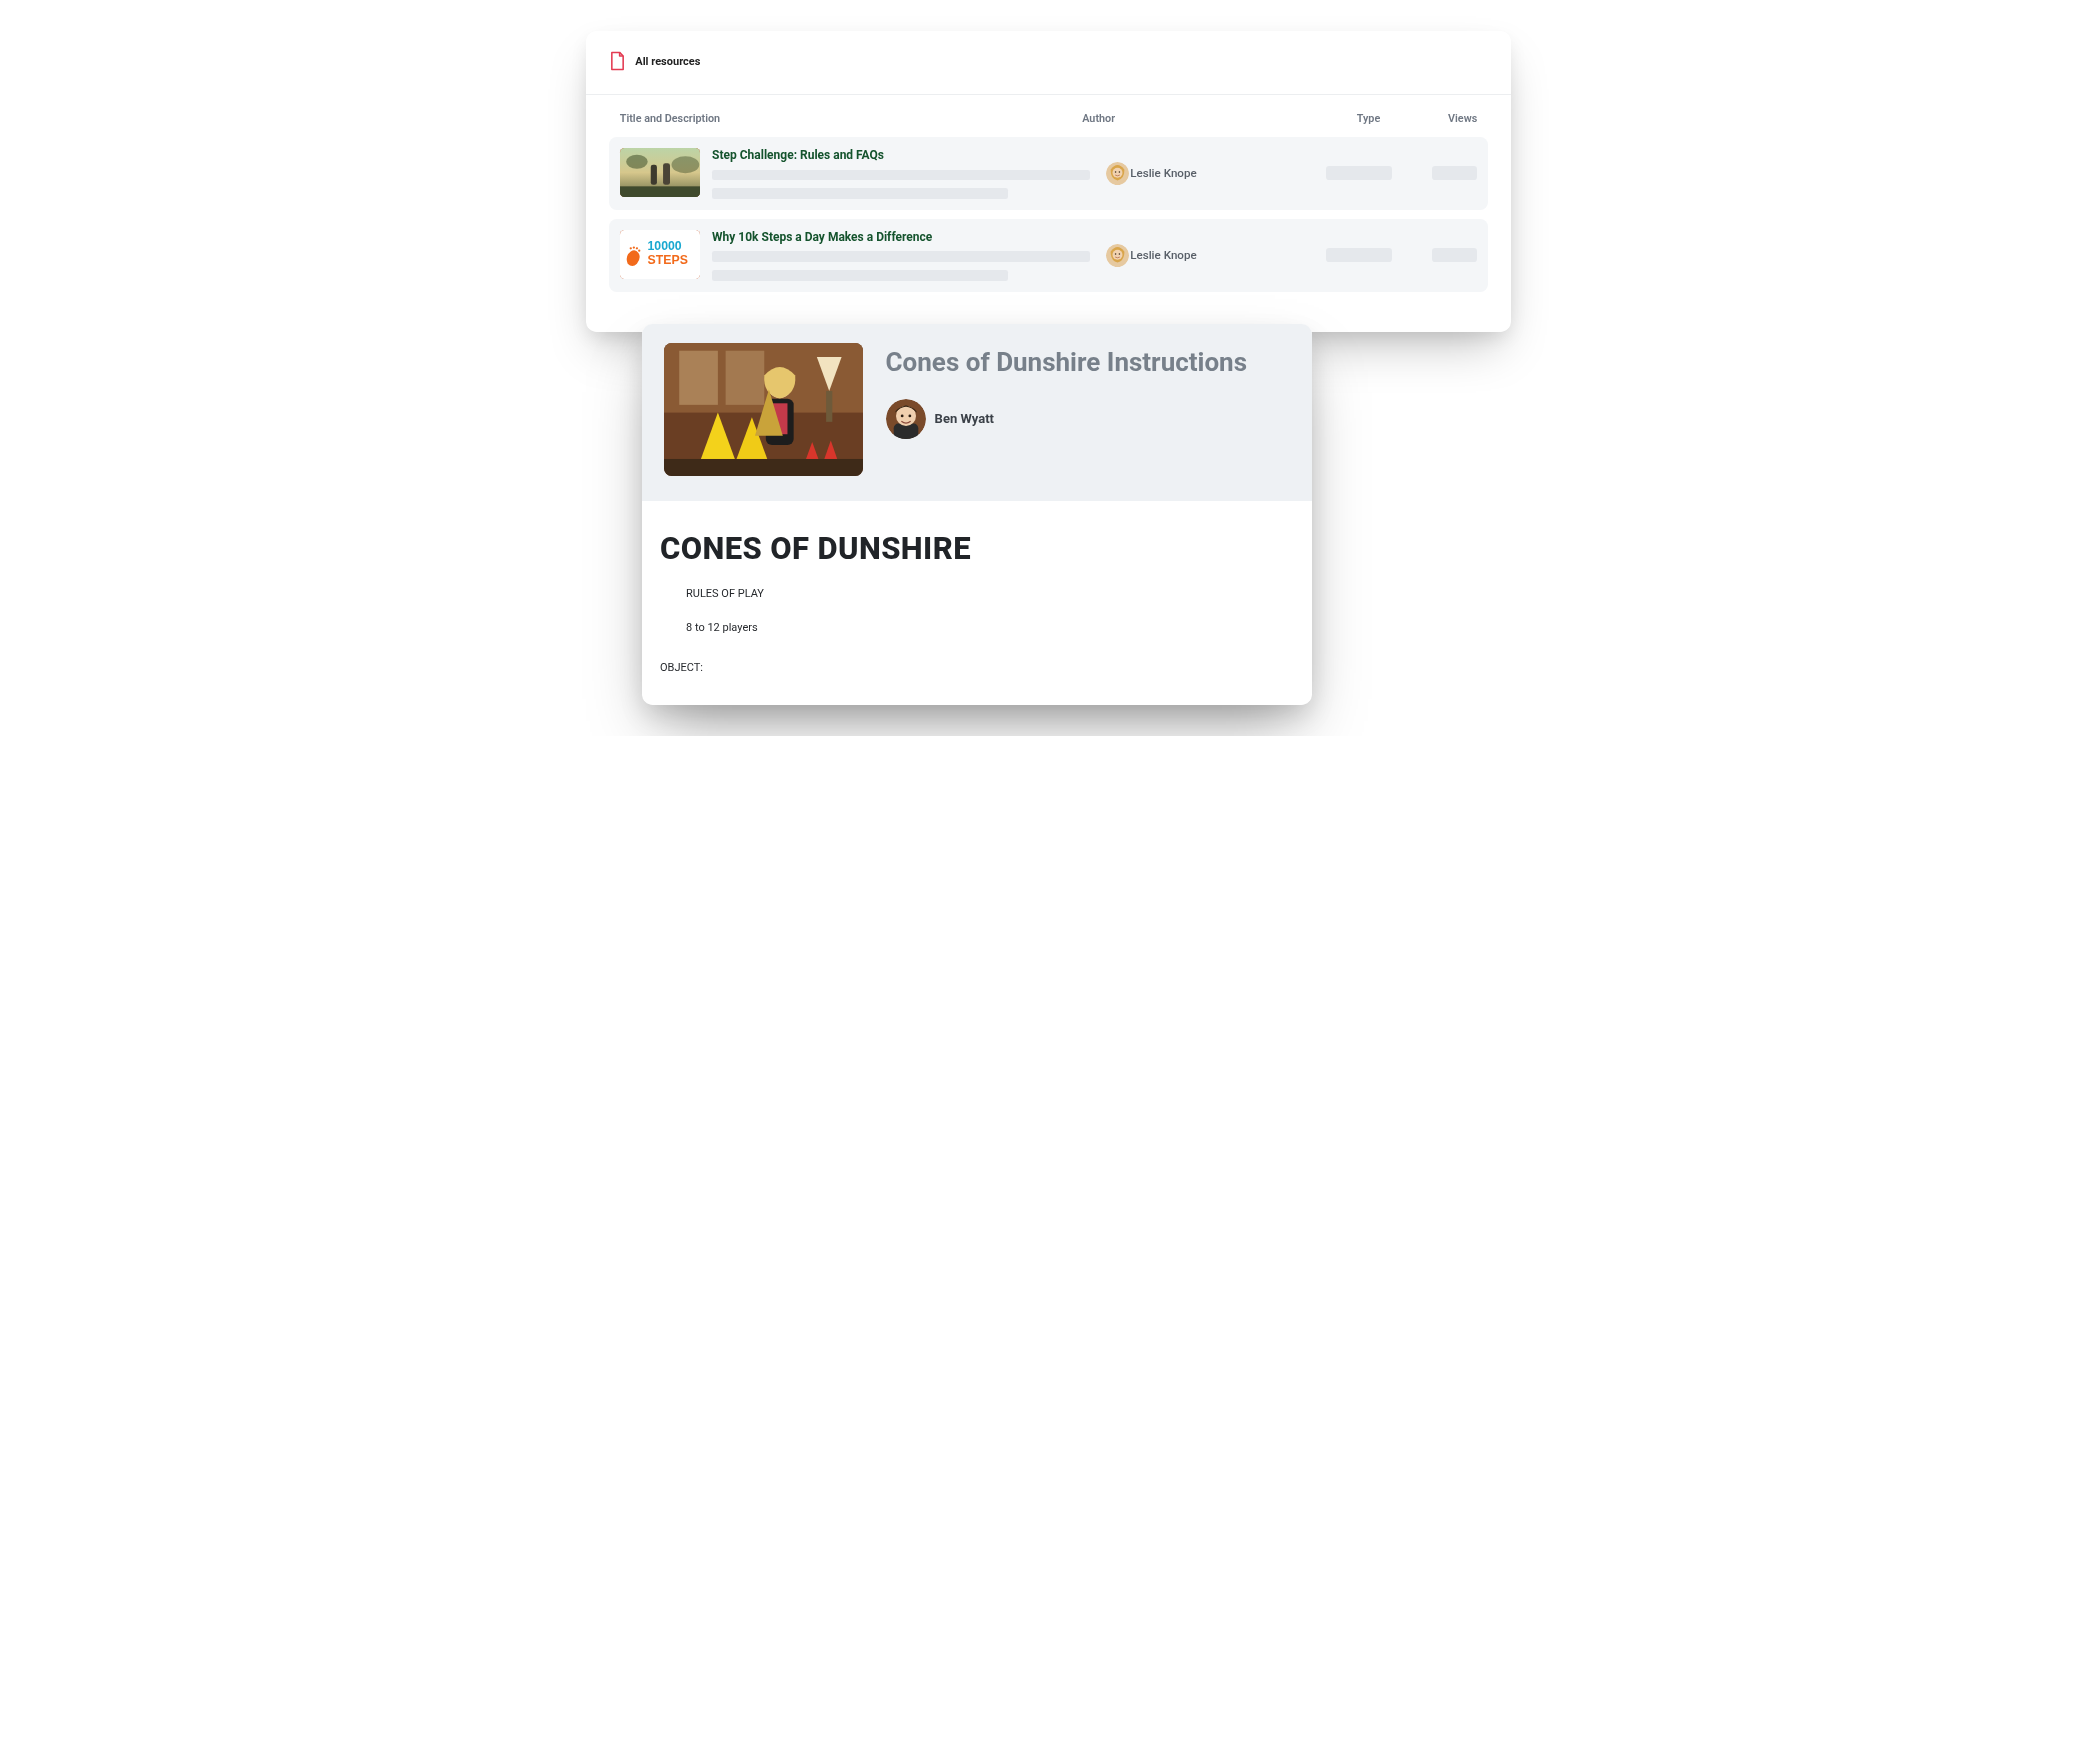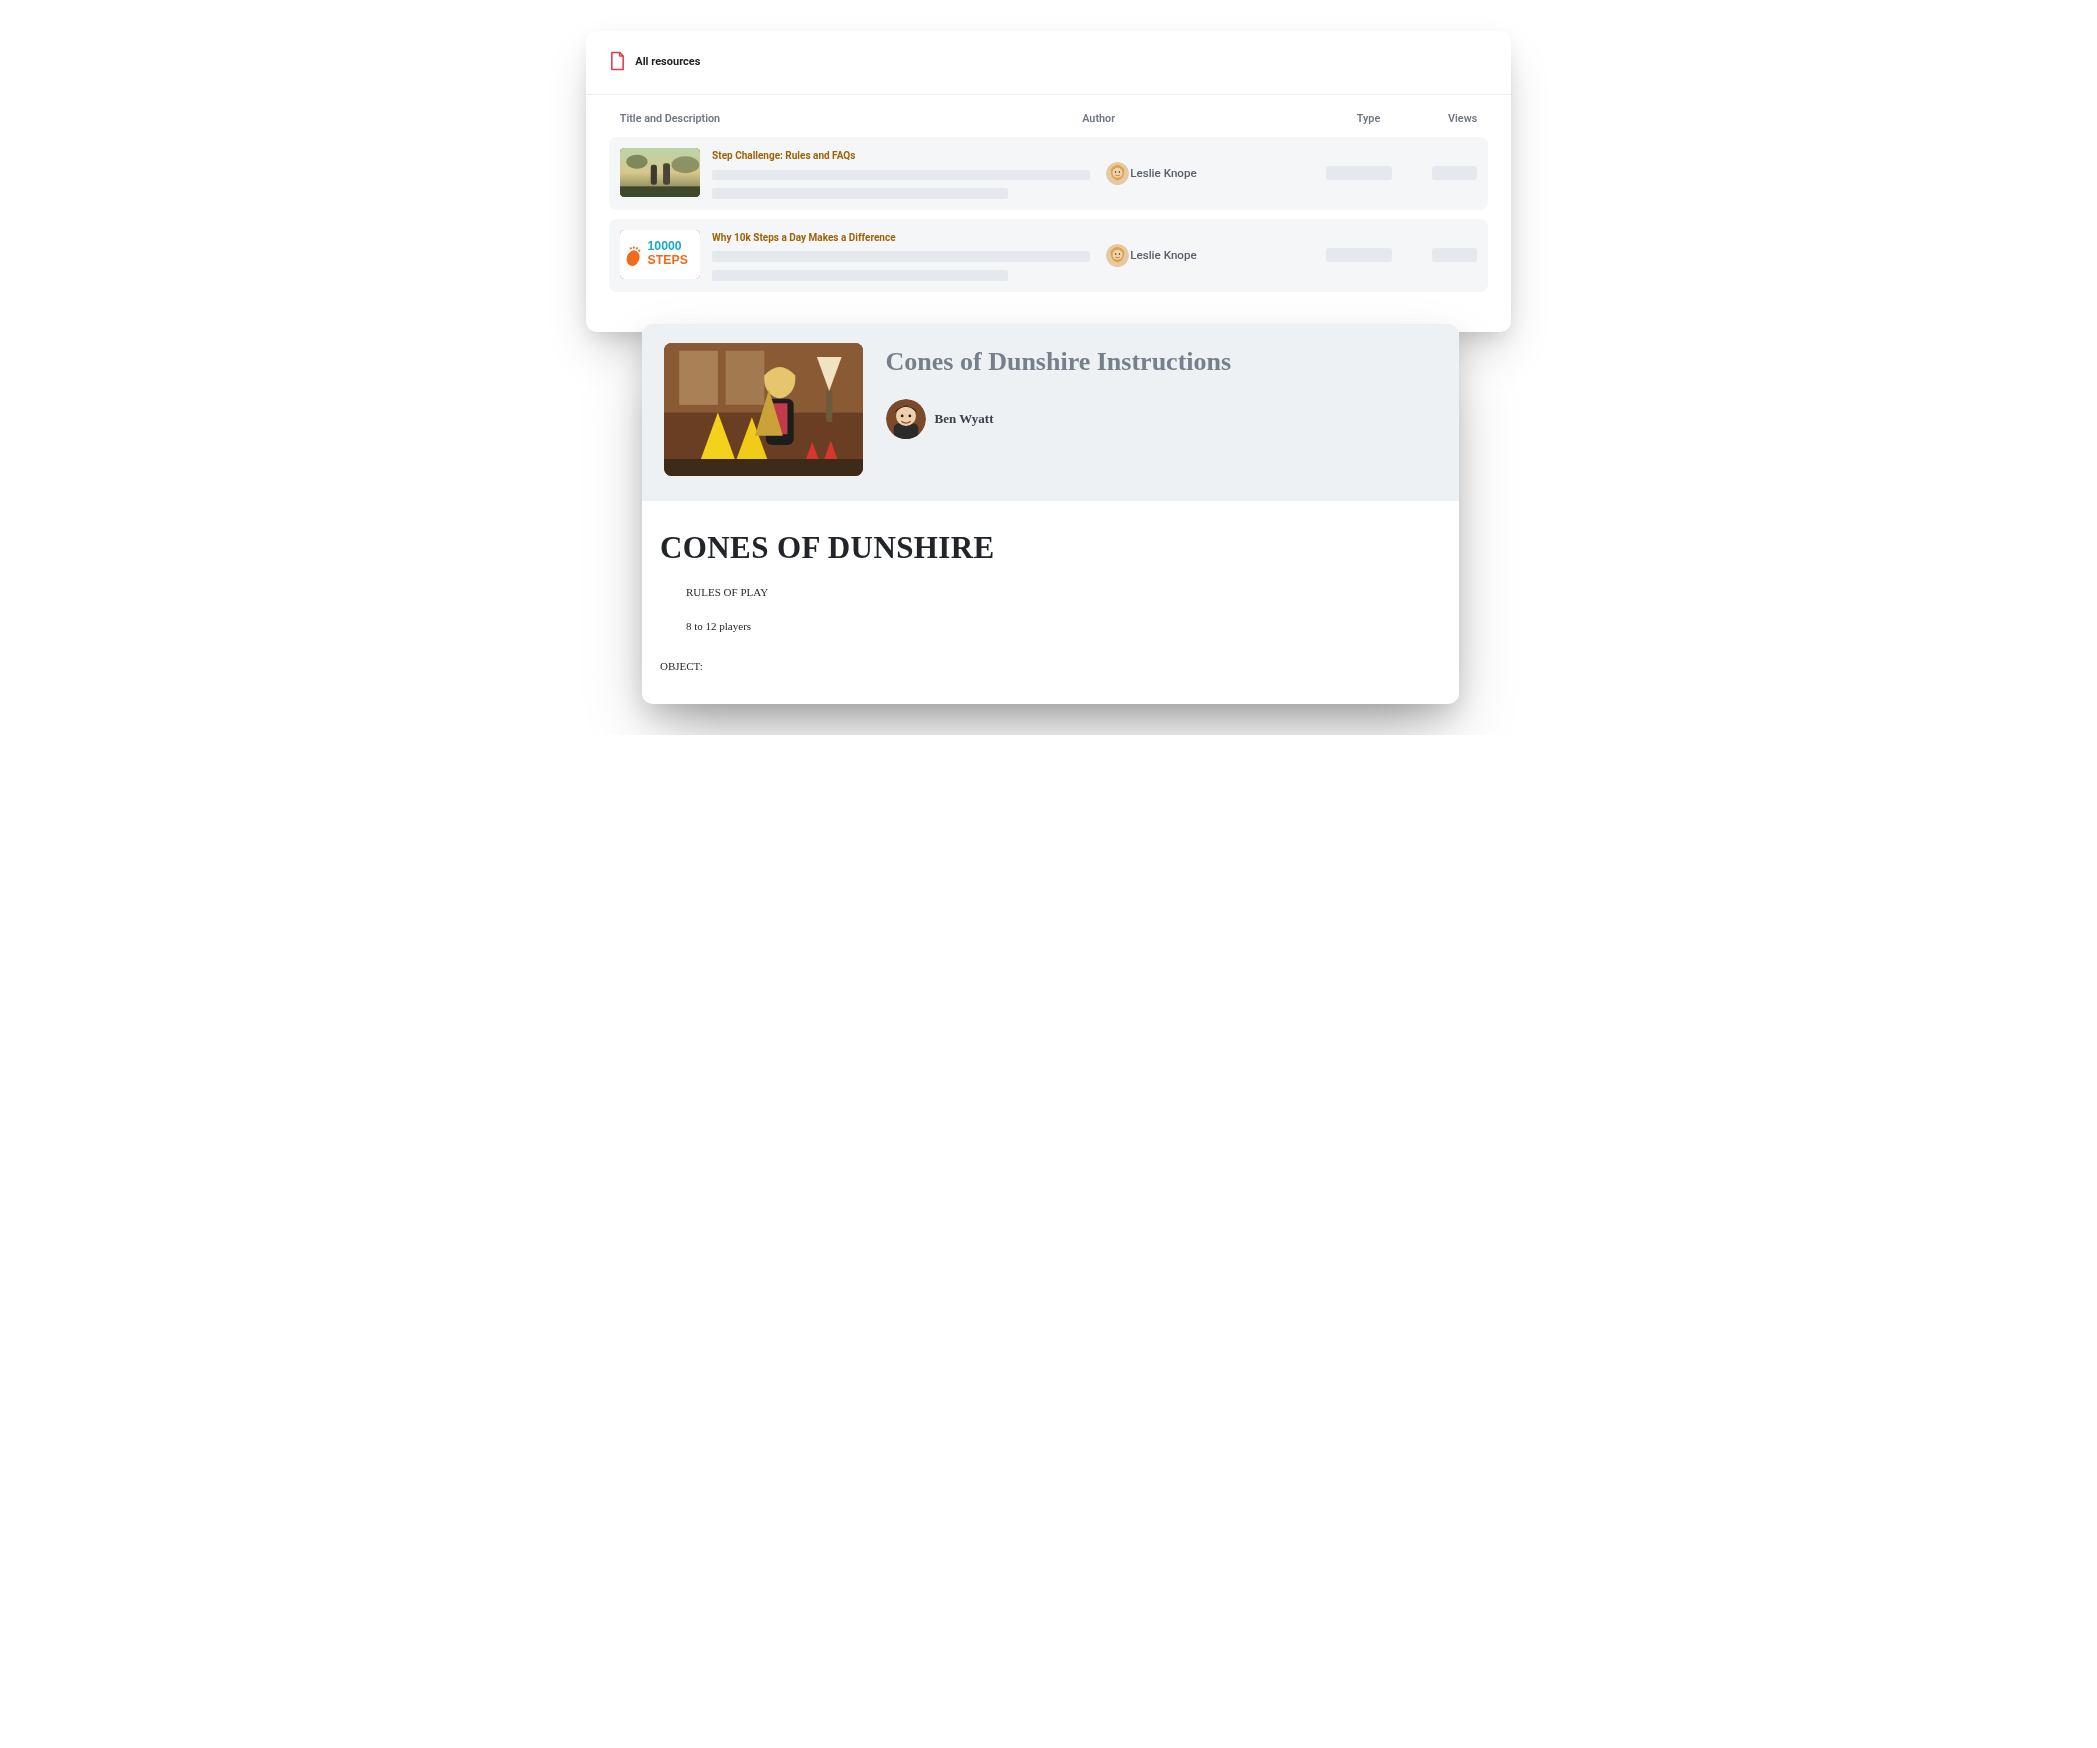--- a/index.html
+++ b/index.html
@@ -80,23 +80,23 @@
   .thumb {
     width: 80px; height: 49px;
     border-radius: 4.6px;
     overflow: hidden;
     flex: 0 0 auto;
     background: #c2410c;
   }
   .thumb svg { display:block; width:100%; height:100%; }
   .title-texts { flex: 1 1 auto; min-width: 0; }
   .title-link {
-    color: #a16207;
+    color: #14532d;
     font-weight: 700;
-    font-size: 10px;
+    font-size: 12px;
     display: inline-block;
     cursor: pointer;
   }
   .skeleton {
     height: 10.8px;
     background: #e5e8ec;
     border-radius: 2.3px;
     margin-top: 7.7px;
   }
   .skeleton.s1 { width: 96%; }
@@ -122,27 +122,26 @@
     margin-left: auto;
   }
   .type-cell .pill { width: 66px; }
   .views-cell .pill { width: 45px; }
   .type-cell, .views-cell { display:flex; justify-content:flex-end; }
 
   
   .card-detail {
     position: relative;
     margin: -7.7px 0 0 56px;
-    width: 817px;
+    width: 670px;
     background: #ffffff;
     border-radius: 10.8px;
     box-shadow: 0 31px 62px -15.4px rgba(0,0,0,0.35), 0 11.6px 27px -3.9px rgba(0,0,0,0.15);
     z-index: 2;
     overflow: hidden;
-    font-family: Liberation Serif, serif;
   }
   .detail-head {
     background: #eef1f4;
     padding: 18.5px 21.6px 25px;
     display: flex;
     gap: 23px;
     align-items: flex-start;
   }
   .detail-thumb {
     width: 199px; height: 133px;

